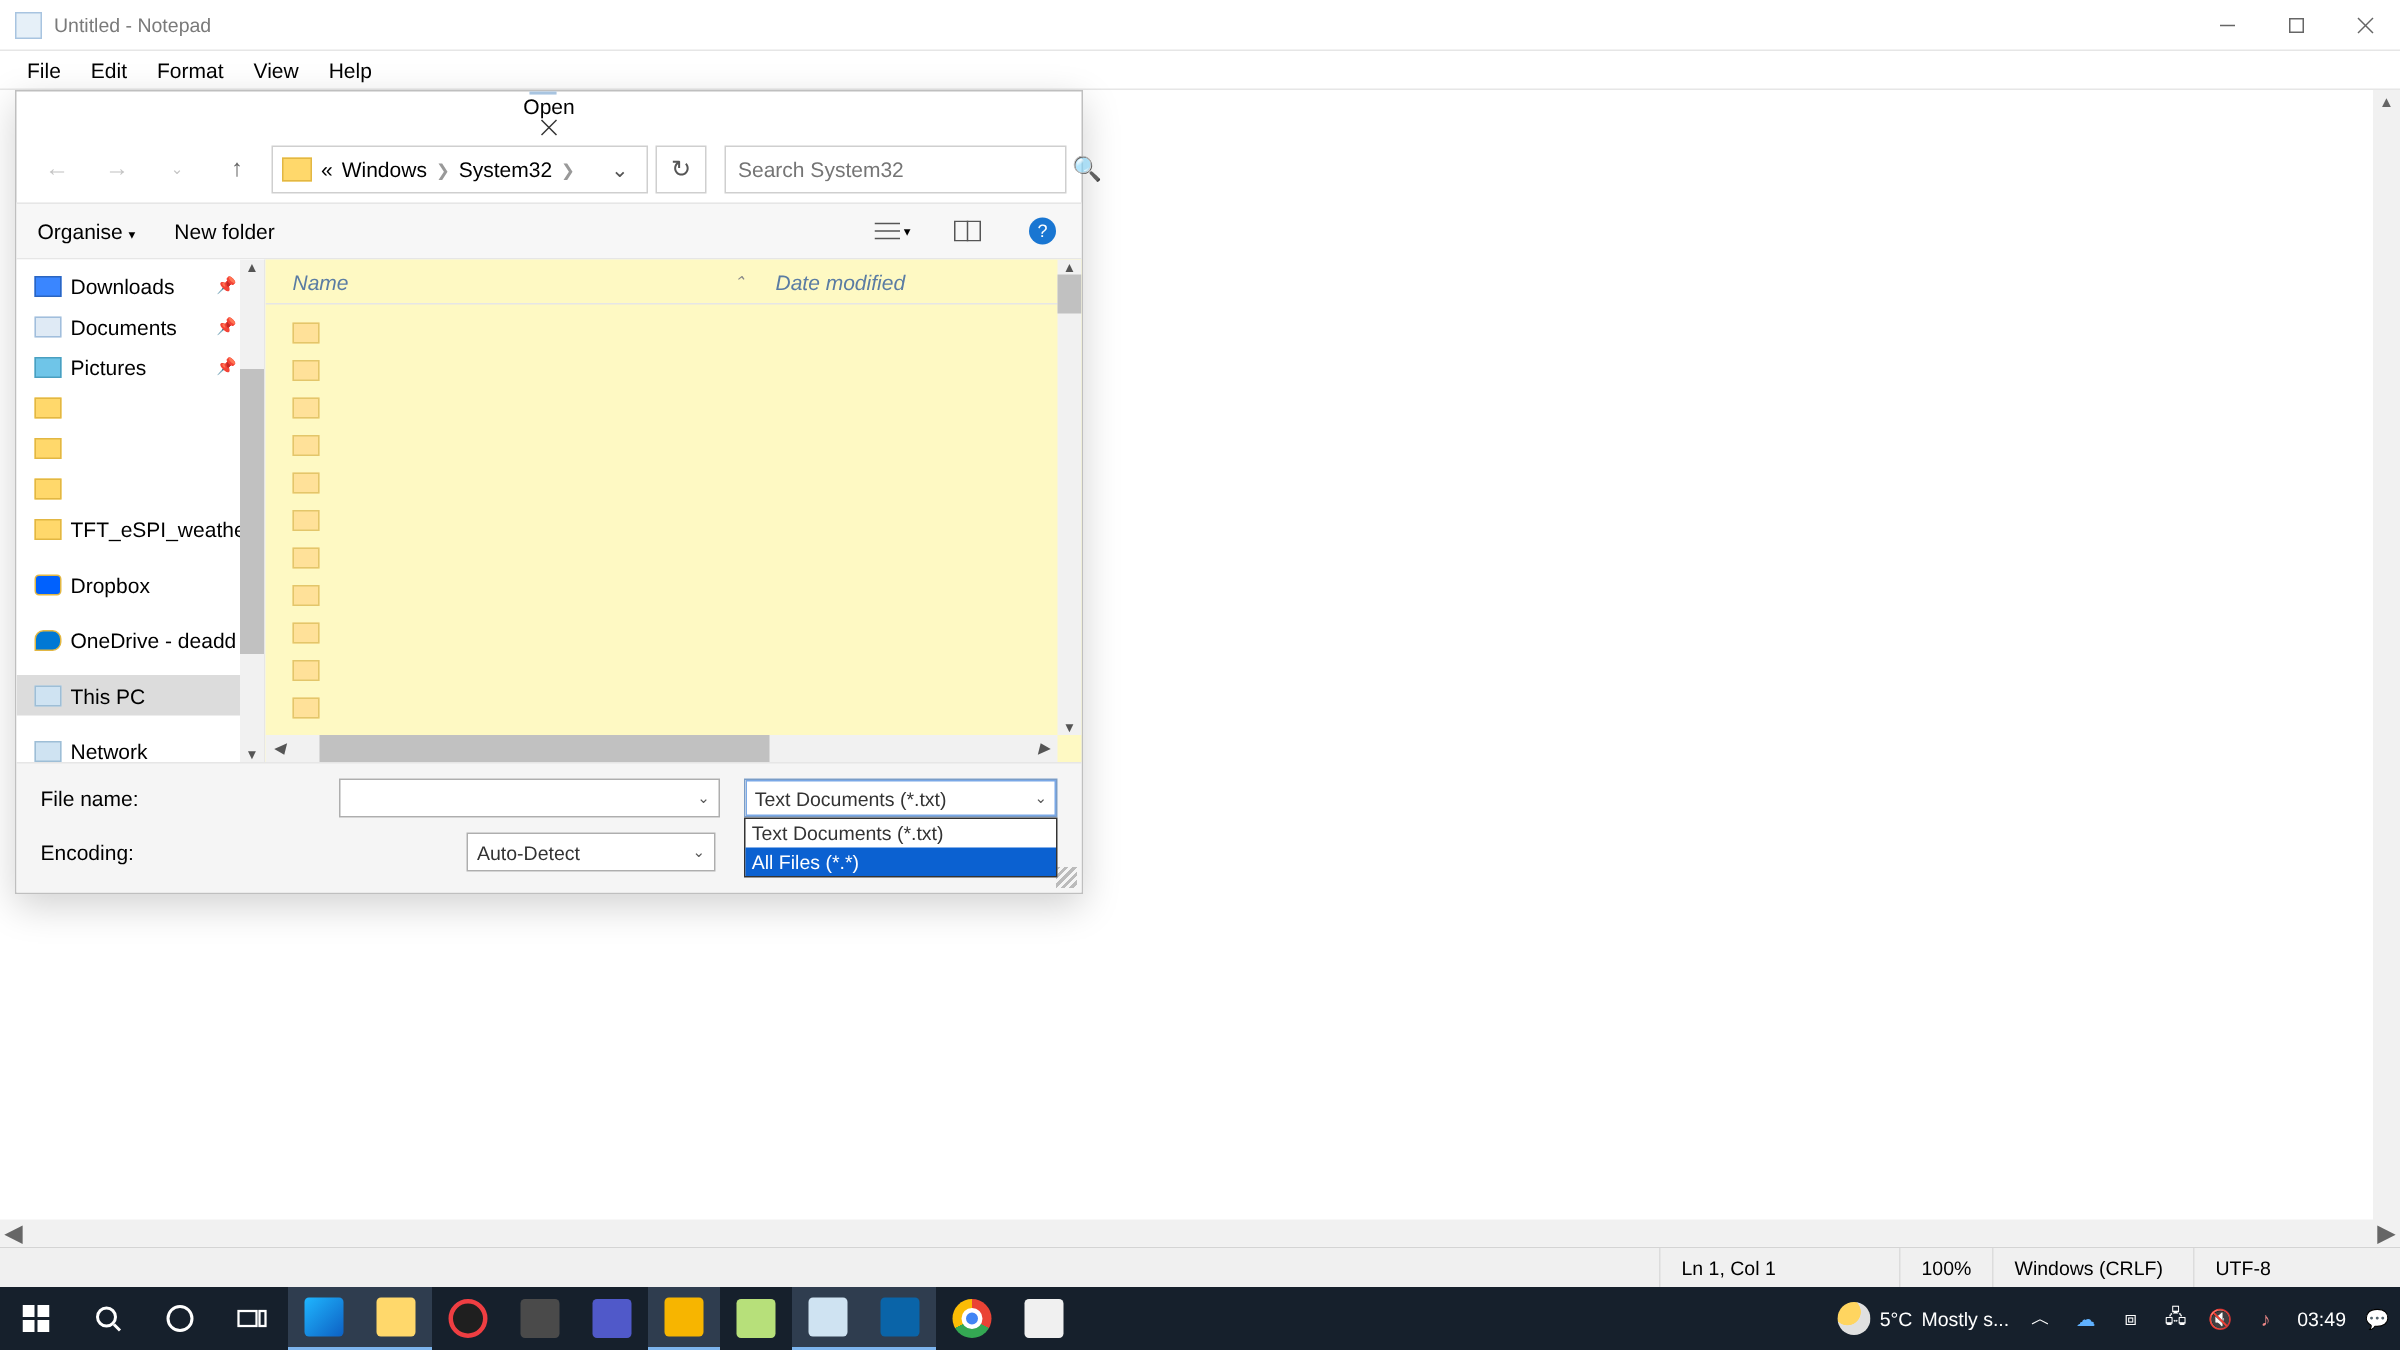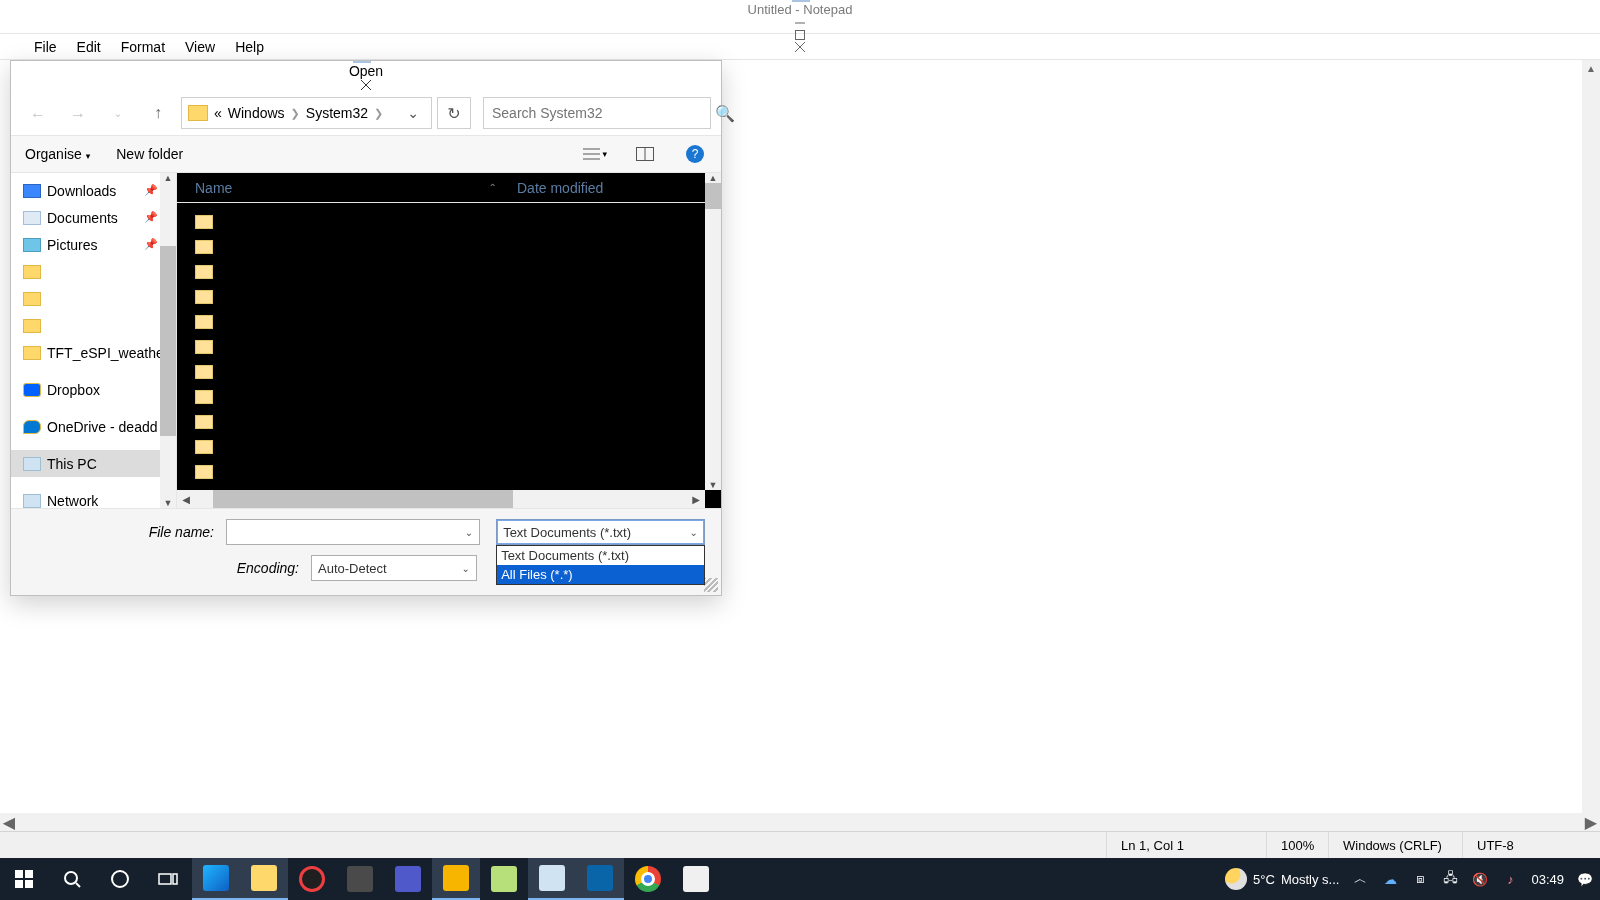--- a/index.html
+++ b/index.html
@@ -1,24 +1,24 @@
 <!DOCTYPE html>
 <html><head>
 <meta charset="utf-8">
 <style>
   * { box-sizing: border-box; margin:0; padding:0; font-family: "Segoe UI", Tahoma, sans-serif; }
   html,body { width:1600px; height:900px; background:#fff; overflow:hidden; }
   
   .window { width:1600px; height:900px; position:relative; background:#fff; display:flex; flex-direction:column; }
-  .titlebar { height:34px; background:#fff; display:flex; align-items:center; border-bottom:1px solid #e6e6e6;flex-direction:column; }
+  .titlebar { height:34px; background:#fff; display:flex; align-items:center; border-bottom:1px solid #e6e6e6; }
   .titlebar .app-icon { width:18px; height:18px; margin:0 8px 0 10px; background:#e6f0f8; border:1px solid #a8c4e0; }
   .titlebar .title-text { font-size:13px; color:#7a7a7a; }
   .titlebar .spacer { flex:1; }
   .wbtn { width:46px; height:34px; display:flex; align-items:center; justify-content:center; color:#666; }
-  .menubar { height:26px; display:flex; align-items:center; padding:0 24px; border-bottom:1px solid #e6e6e6; font-size:14px; }
+  .menubar { height:26px; display:flex; align-items:center; padding:0 8px; border-bottom:1px solid #e6e6e6; font-size:14px; }
   .menubar > div { padding:2px 10px; }
   .editor { flex:1; background:#fff; position:relative; }
   
   .editor-scroll { position:absolute; left:0; right:0; bottom:0; height:18px; background:#f1f1f1; display:flex; align-items:center; justify-content:space-between; }
   .editor-scroll .arr { width:18px; text-align:center; color:#666; }
   
   .editor-vscroll { position:absolute; top:0; right:0; width:18px; background:#f1f1f1; display:flex; flex-direction:column; justify-content:space-between; height:100%; }
   .editor-vscroll .arr { height:18px; text-align:center; color:#666; font-size:10px; line-height:18px; }
   .statusbar { height:27px; background:#f0f0f0; display:flex; align-items:center; font-size:13px; border-top:1px solid #d4d4d4; }
   .statusbar .cell { padding:0 14px; border-left:1px solid #dcdcdc; height:100%; display:flex; align-items:center; }
@@ -53,35 +53,35 @@
   .navitem.selected { background:#dcdcdc; }
   .navitem .pin { margin-left:auto; margin-right:18px; color:#888; font-size:11px; }
   .nicon { width:18px; height:14px; background:#ffd86b; border:1px solid #e2b743; display:inline-block; }
   .nicon.dl { background:#3a86ff; border-color:#2b65c0; }
   .nicon.doc { background:#dfeaf5; border-color:#a1bedc; }
   .nicon.pic { background:#6fc5e8; border-color:#4a9fc0; }
   .nicon.dbx { background:#0061fe; border-radius:3px; }
   .nicon.one { background:#0078d4; border-radius:6px 6px 6px 0; }
   .nicon.pc { background:#cfe3f2; border-color:#9ebed6; }
   .nicon.net { background:#cfe3f2; border-color:#9ebed6; }
-  .listpane { flex:1; position:relative; background:#000000; overflow:hidden; }
+  .listpane { flex:1; position:relative; background:#fef9c3; overflow:hidden;font-style:italic; }
   .listheader { height:30px; display:flex; align-items:center; border-bottom:1px solid #e6e6e6; font-size:14px; color:#5a7ca3; }
   .listheader .col-name { width:330px; padding-left:18px; display:flex; align-items:center; }
   .listheader .sort-up { margin-left:auto; margin-right:10px; font-size:10px; color:#888; }
   .listheader .col-date { flex:1; padding-left:10px; }
   .filelist { padding-top:6px; }
   .filerow { height:25px; display:flex; align-items:center; padding-left:18px; gap:10px; font-size:14px; }
   .filerow .ficon { width:18px; height:14px; background:#ffe199; border:1px solid #e3c66a; }
   .listpane .vscroll { position:absolute; right:0; top:0; width:16px; height:calc(100% - 18px); background:#f1f1f1; display:flex; flex-direction:column; align-items:center; font-size:9px; color:#555;}
   .listpane .vscroll .thumb { background:#c1c1c1; width:100%; height:26px; }
   .listpane .hscroll { position:absolute; left:0; right:16px; bottom:0; height:18px; background:#f1f1f1; display:flex; align-items:center; font-size:10px; color:#555;}
   .listpane .hscroll .thumb { background:#c1c1c1; height:100%; width:300px; margin-left:18px; }
   .dlg-bottom { padding:10px 16px 14px 16px; background:#f5f5f5; border-top:1px solid #e6e6e6; font-size:14px; position:relative; }
   .row { display:flex; align-items:center; margin-bottom:10px; gap:12px; }
-  .row label { width:190px; text-align:right;font-style:italic; }
+  .row label { width:190px; text-align:left; }
   .combo { height:26px; border:1px solid #7a9cc6; background:#fff; display:flex; align-items:center; padding:0 6px; font-size:13px; color:#333; position:relative; }
   .combo .caret { margin-left:auto; font-size:10px; color:#555; }
   .combo.fname { width:258px; border-color:#aeaeae;}
   .combo.enc { width:166px; border-color:#aeaeae;}
   .combo.filetype { width:212px; box-shadow:0 0 0 1px #7aa8e6 inset; }
   .dropdown { position:absolute; top:25px; left:-1px; width:calc(100% + 2px); background:#fff; border:1px solid #333; font-size:13px; z-index:5; }
   .dropdown .opt { padding:2px 4px; }
   .dropdown .opt.sel { background:#0b61d1; color:#fff; }
   .resize-grip { position:absolute; right:3px; bottom:3px; width:14px; height:14px; background:repeating-linear-gradient(135deg,#bbb,#bbb 2px,transparent 2px,transparent 4px); }
   

